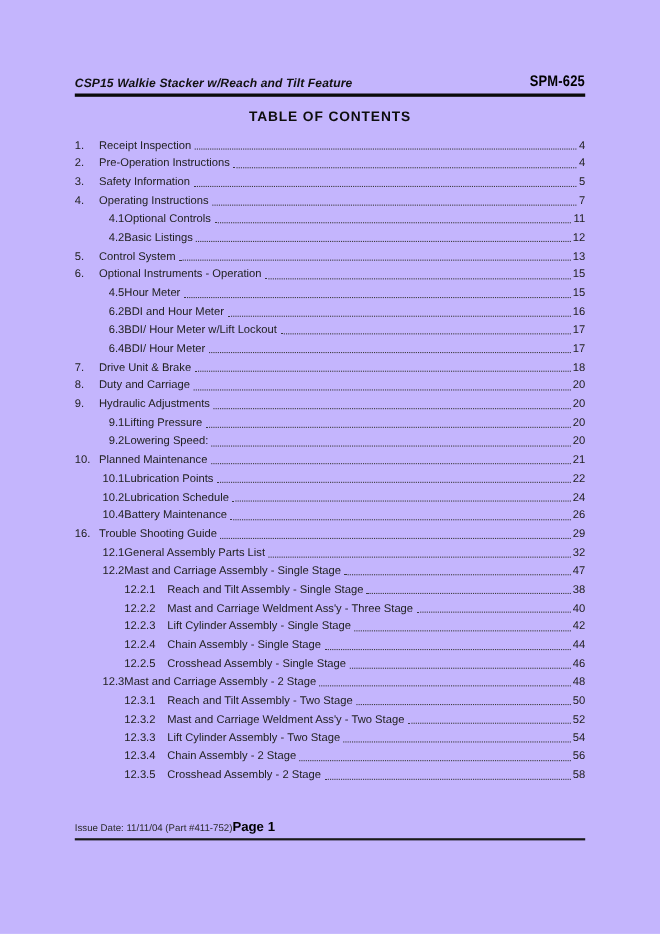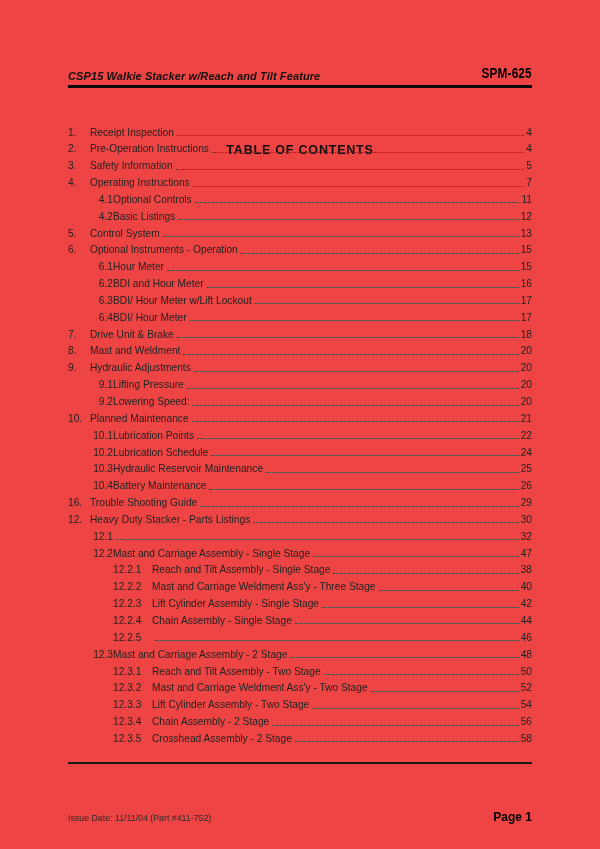--- a/index.html
+++ b/index.html
@@ -3,21 +3,21 @@
 <meta charset="utf-8">
 <style>
   html, body { margin: 0; padding: 0; background: #ffffff; }
   body {
     width: 600px; height: 849px;
     position: relative;
     font-family: "Liberation Sans", sans-serif;
     color: #1f1f1f;
     overflow: hidden;
   }
-  .page { position: absolute; inset: 0; background: #ef4444; }
+  .page { position: absolute; inset: 0; background: #c4b5fd; }
 
   
   .header {
     position: absolute; left: 68px; right: 68px; top: 62px; height: 22px;
     display: flex; justify-content: space-between; align-items: flex-end;
   }
   .doc-title {
     font-weight: bold; font-style: italic; font-size: 11px; color: #111;
     letter-spacing: 0.1px; padding-bottom: 2px;
   }
@@ -28,21 +28,21 @@
   }
   .header-rule {
     position: absolute; left: 68px; right: 68px; top: 85px; height: 3px;
     background: #0a0a0a;
   }
 
   
   .toc-title {
     position: absolute; left: 68px; right: 68px; top: 99px;
     text-align: center; font-weight: bold; font-size: 12.5px;
-    letter-spacing: 0.8px; color: #0d0d0d; margin-top: 44px;
+    letter-spacing: 0.8px; color: #0d0d0d;
   }
 
   
   .toc-list { position: absolute; left: 68px; width: 464px; top: 124.5px; }
   .toc-row {
     display: flex; height: 16.85px; line-height: 16.85px;
     font-size: 10.2px; color: #222; white-space: nowrap;
   }
   .toc-row .num { flex: 0 0 auto; }
   .toc-row .label { flex: 0 0 auto; }
@@ -55,22 +55,22 @@
   .lvl1 .num { width: 22px; }
   .lvl2 { padding-left: 20px; } .lvl2 .num { width: 25px; text-align: right; }
   .lvl3 { padding-left: 45px; } .lvl3 .num { width: 39px; }
 
   
   .footer-rule {
     position: absolute; left: 68px; right: 68px; top: 762px; height: 2px;
     background: #1a1a1a;
   }
   .footer {
-    position: absolute; left: 68px; right: 68px; top: 810px; height: 16px;
-    display: flex; justify-content: space-between; align-items: flex-start;
+    position: absolute; left: 68px; right: 68px; top: 744px; height: 16px;
+    display: flex; align-items: flex-start;
   }
   .issue { font-size: 8.8px; color: #2a2a2a; padding-top: 3px; }
   .page-num { font-size: 12px; font-weight: bold; color: #000; }
 </style>
 </head>
 <body>
 
 <div class="page">
 
   <div class="header">
@@ -124,21 +124,21 @@
     <span class="leader"></span>
     <span class="pg">13</span>
   </div>
       <div class="toc-row lvl1">
     <span class="num">6.</span>
     <span class="label">Optional Instruments - Operation</span>
     <span class="leader"></span>
     <span class="pg">15</span>
   </div>
       <div class="toc-row lvl2">
-    <span class="num">6.1</span>
+    <span class="num">4.5</span>
     <span class="label">Hour Meter</span>
     <span class="leader"></span>
     <span class="pg">15</span>
   </div>
       <div class="toc-row lvl2">
     <span class="num">6.2</span>
     <span class="label">BDI and Hour Meter</span>
     <span class="leader"></span>
     <span class="pg">16</span>
   </div>
@@ -155,21 +155,21 @@
     <span class="pg">17</span>
   </div>
       <div class="toc-row lvl1">
     <span class="num">7.</span>
     <span class="label">Drive Unit &amp; Brake</span>
     <span class="leader"></span>
     <span class="pg">18</span>
   </div>
       <div class="toc-row lvl1">
     <span class="num">8.</span>
-    <span class="label">Mast and Weldment</span>
+    <span class="label">Duty and Carriage</span>
     <span class="leader"></span>
     <span class="pg">20</span>
   </div>
       <div class="toc-row lvl1">
     <span class="num">9.</span>
     <span class="label">Hydraulic Adjustments</span>
     <span class="leader"></span>
     <span class="pg">20</span>
   </div>
       <div class="toc-row lvl2">
@@ -196,45 +196,34 @@
     <span class="leader"></span>
     <span class="pg">22</span>
   </div>
       <div class="toc-row lvl2">
     <span class="num">10.2</span>
     <span class="label">Lubrication Schedule</span>
     <span class="leader"></span>
     <span class="pg">24</span>
   </div>
       <div class="toc-row lvl2">
-    <span class="num">10.3</span>
-    <span class="label">Hydraulic Reservoir Maintenance</span>
-    <span class="leader"></span>
-    <span class="pg">25</span>
-  </div>
-      <div class="toc-row lvl2">
     <span class="num">10.4</span>
     <span class="label">Battery Maintenance</span>
     <span class="leader"></span>
     <span class="pg">26</span>
   </div>
       <div class="toc-row lvl1">
     <span class="num">16.</span>
     <span class="label">Trouble Shooting Guide</span>
     <span class="leader"></span>
     <span class="pg">29</span>
   </div>
-      <div class="toc-row lvl1">
-    <span class="num">12.</span>
-    <span class="label">Heavy Duty Stacker - Parts Listings</span>
-    <span class="leader"></span>
-    <span class="pg">30</span>
-  </div>
       <div class="toc-row lvl2">
     <span class="num">12.1</span>
+    <span class="label">General Assembly Parts List</span>
     <span class="leader"></span>
     <span class="pg">32</span>
   </div>
       <div class="toc-row lvl2">
     <span class="num">12.2</span>
     <span class="label">Mast and Carriage Assembly - Single Stage</span>
     <span class="leader"></span>
     <span class="pg">47</span>
   </div>
       <div class="toc-row lvl3">
@@ -256,20 +245,21 @@
     <span class="pg">42</span>
   </div>
       <div class="toc-row lvl3">
     <span class="num">12.2.4</span>
     <span class="label">Chain Assembly - Single Stage</span>
     <span class="leader"></span>
     <span class="pg">44</span>
   </div>
       <div class="toc-row lvl3">
     <span class="num">12.2.5</span>
+    <span class="label">Crosshead Assembly - Single Stage</span>
     <span class="leader"></span>
     <span class="pg">46</span>
   </div>
       <div class="toc-row lvl2">
     <span class="num">12.3</span>
     <span class="label">Mast and Carriage Assembly - 2 Stage</span>
     <span class="leader"></span>
     <span class="pg">48</span>
   </div>
       <div class="toc-row lvl3">

